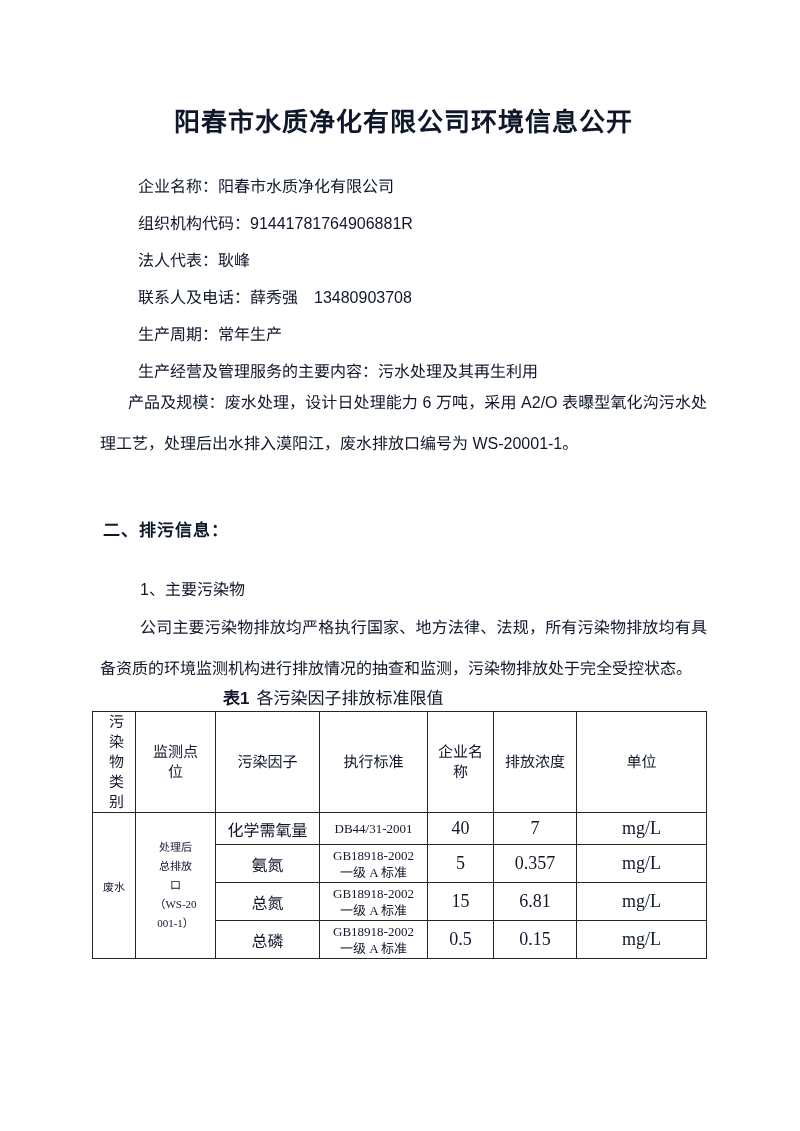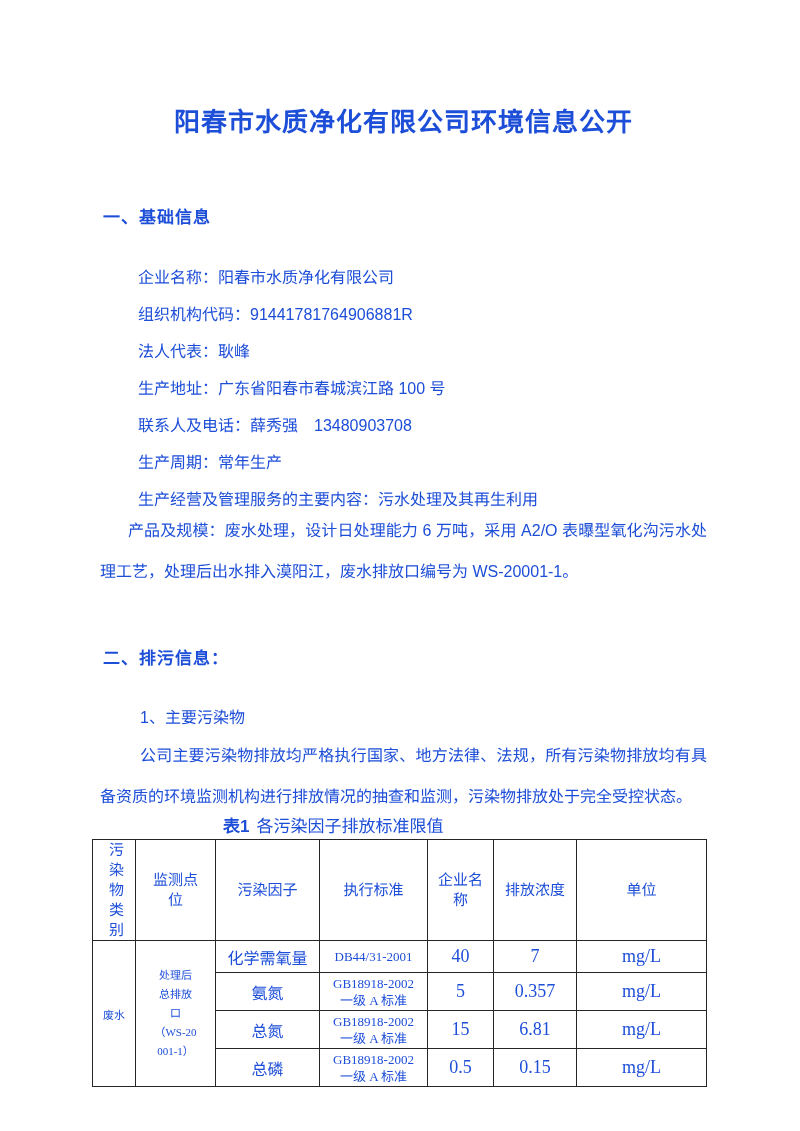--- a/index.html
+++ b/index.html
@@ -1,18 +1,18 @@
 <!DOCTYPE html>
 <html lang="zh-CN"><head>
 <meta charset="utf-8">
 <style>
   * { box-sizing: border-box; }
   html, body { margin: 0; padding: 0; background: #ffffff; }
   .page {
-    width: 800px; height: 1131px; background: #ffffff; color: #1d4ed8;
+    width: 800px; height: 1131px; background: #ffffff; color: #0f172a;
     font-family: "Liberation Sans", sans-serif;
     padding: 105px 93px 0 100px; overflow: hidden; position: relative;
   }
   .doc-title {
     font-size: 26px; font-weight: bold; text-align: center;
     line-height: 34px; margin: 0; letter-spacing: 1px;
   }
   .sec-heading {
     font-size: 17px; font-weight: bold; line-height: 24px;
     margin: 67px 0 0 3px; letter-spacing: 1px;
@@ -54,27 +54,25 @@
   td.std div:empty { display: none; }
   td.num, td.unit { font-size: 18px; font-family: "Liberation Serif", serif; }
 </style>
 </head>
 <body>
 
 <div class="page">
 
   <h1 class="doc-title">阳春市水质净化有限公司环境信息公开</h1>
 
-  <h2 class="sec-heading">一、基础信息</h2>
 
   <div class="fields">
     <p class="field"><span>企业名称：</span><span>阳春市水质净化有限公司</span></p>
     <p class="field"><span>组织机构代码：</span><span>91441781764906881R</span></p>
     <p class="field"><span>法人代表：</span><span>耿峰</span></p>
-    <p class="field"><span>生产地址：</span><span>广东省阳春市春城滨江路 100 号</span></p>
     <p class="field"><span>联系人及电话：</span><span>薛秀强　13480903708</span></p>
     <p class="field"><span>生产周期：</span><span>常年生产</span></p>
     <p class="field"><span>生产经营及管理服务的主要内容：</span><span>污水处理及其再生利用</span></p>
   </div>
 
   <p class="scale-para">产品及规模：废水处理，设计日处理能力 6 万吨，采用 A2/O 表曝型氧化沟污水处理工艺，处理后出水排入漠阳江，废水排放口编号为 WS-20001-1。</p>
 
   <h2 class="sec-heading second">二、排污信息：</h2>
 
   <p class="sub-heading">1、主要污染物</p>

